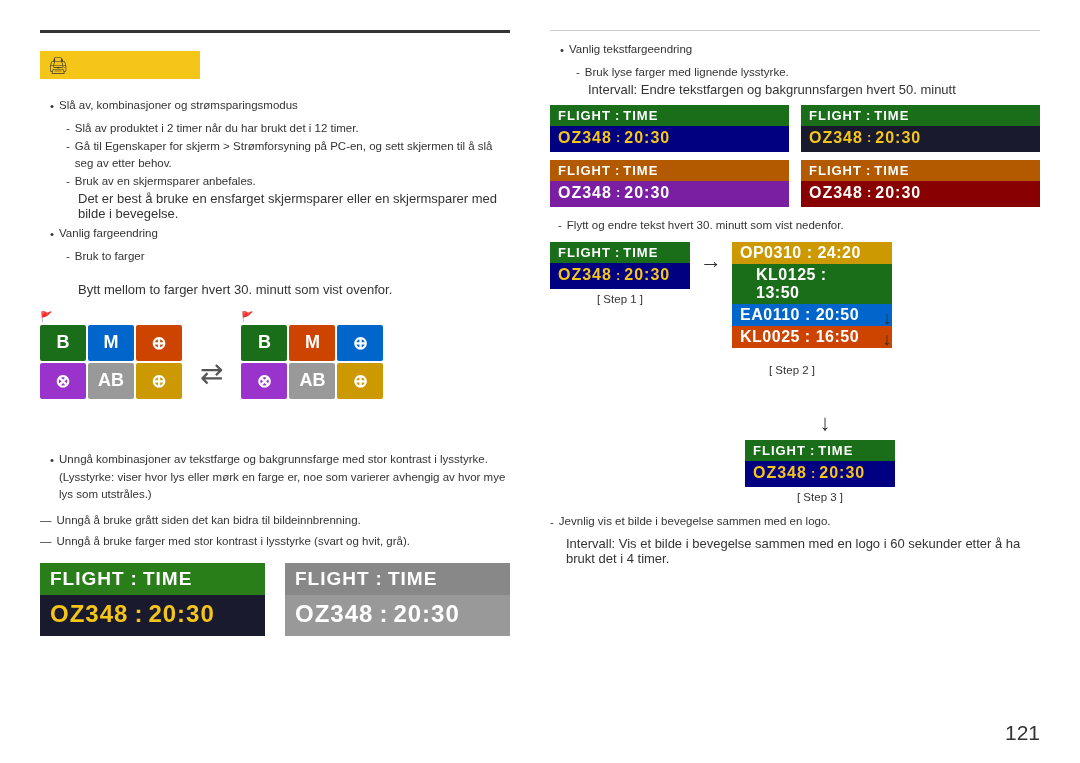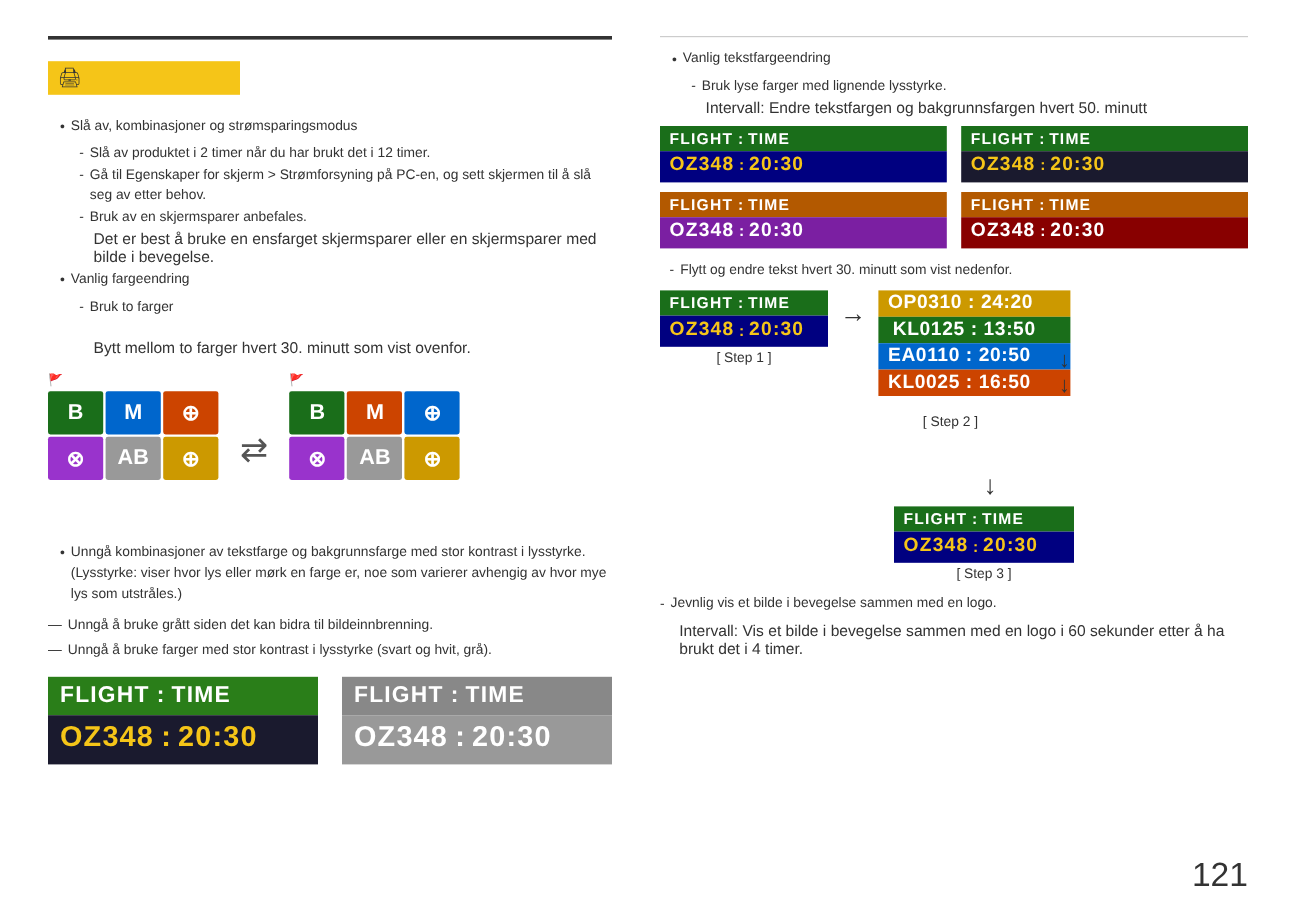--- a/index.html
+++ b/index.html
@@ -249,21 +249,21 @@
       font-weight: bold;
       letter-spacing: 0.5px;
       color: white;
     }
 
     
     .page-num {
       position: absolute;
       bottom: 18px;
       right: 40px;
-      font-size: 28px;
+      font-size: 21px;
       color: #333;
     }
 
     
     .top-rule-right {
       width: 100%;
       height: 1px;
       background: #ccc;
       margin-bottom: 10px;
     }
@@ -510,21 +510,21 @@
           <span class="step-label">[ Step 1 ]</span>
         </div>
 
         <div class="arrow-right-big" style="padding-top:6px;">→</div>
 
         <div style="display:flex; flex-direction:column; align-items:center;">
           <div style="width:160px;">
             <div class="fd-scroll-row" style="background:#cc9900; padding:2px 8px;">
               <span class="fd-scroll-text">OP0310 : 24:20</span>
             </div>
-            <div class="fd-scroll-row" style="background:#1a6e1a; padding:2px 12px;">
+            <div class="fd-scroll-row" style="background:#1a6e1a; padding:2px 24px;">
               <span class="fd-scroll-text">KL0125 : 13:50</span>
             </div>
             <div class="fd-scroll-row" style="background:#0066cc; padding:2px 8px;">
               <span class="fd-scroll-text">EA0110 : 20:50</span>
             </div>
             <div class="fd-scroll-row" style="background:#cc4400; padding:2px 8px;">
               <span class="fd-scroll-text">KL0025 : 16:50</span>
             </div>
           </div>
           <div style="display:flex; flex-direction:column; align-items:flex-end; margin-left:10px; position:relative; left:70px; top:-40px;">

